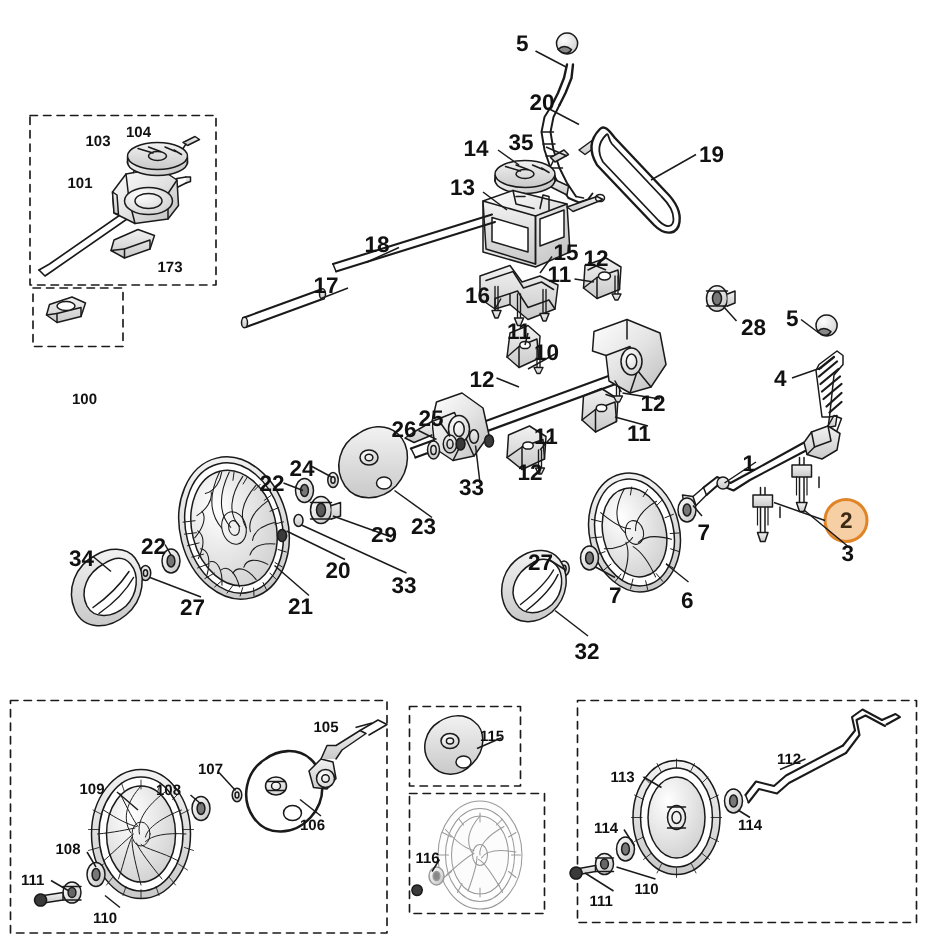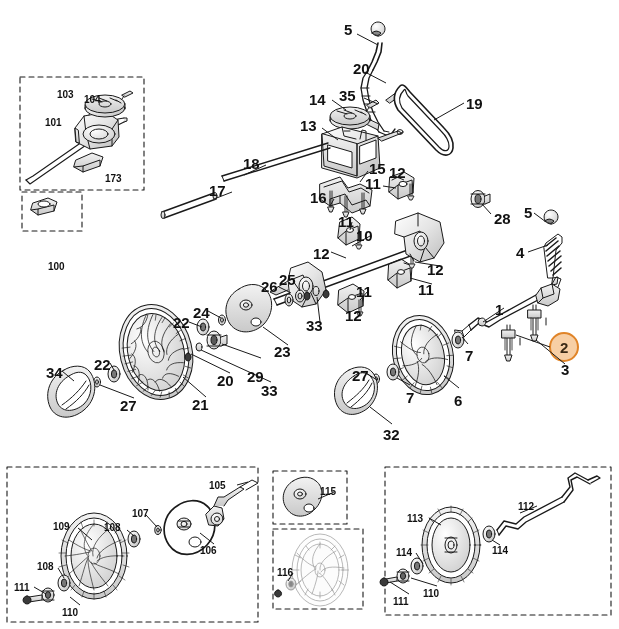--- a/index.html
+++ b/index.html
@@ -532,21 +532,21 @@
   </svg>
 
   <div id="labels">
       <div class="lbl s1" style="left: 344px; top: 22px;">5</div>
       <div class="lbl s1" style="left: 353px; top: 61px;">20</div>
       <div class="lbl s1" style="left: 466px; top: 96px;">19</div>
       <div class="lbl s1" style="left: 339px; top: 88px;">35</div>
       <div class="lbl s1" style="left: 309px; top: 92px;">14</div>
       <div class="lbl s1" style="left: 300px; top: 118px;">13</div>
       <div class="lbl s2" style="left: 57px; top: 90px;">103</div>
-      <div class="lbl s2" style="left: 84px; top: 95px;">104</div>
+      <div class="lbl s2" style="left: 84px; top: 84px;">104</div>
       <div class="lbl s2" style="left: 45px; top: 118px;">101</div>
       <div class="lbl s2" style="left: 105px; top: 174px;">173</div>
       <div class="lbl s2" style="left: 48px; top: 214px; margin-top: 48px;">100</div>
       <div class="lbl s1" style="left: 243px; top: 156px;">18</div>
       <div class="lbl s1" style="left: 209px; top: 183px;">17</div>
       <div class="lbl s1" style="left: 369px; top: 161px;">15</div>
       <div class="lbl s1" style="left: 389px; top: 165px;">12</div>
       <div class="lbl s1" style="left: 310px; top: 190px;">16</div>
       <div class="lbl s1" style="left: 365px; top: 176px;">11</div>
       <div class="lbl s1" style="left: 494px; top: 211px; text-align: center;">28</div>
@@ -560,21 +560,21 @@
       <div class="lbl s1" style="left: 261px; top: 279px;">26</div>
       <div class="lbl s1" style="left: 279px; top: 272px;">25</div>
       <div class="lbl s1" style="left: 356px; top: 284px;">11</div>
       <div class="lbl s1" style="left: 345px; top: 308px;">12</div>
       <div class="lbl s1" style="left: 495px; top: 302px;">1</div>
       <div class="lbl s1" style="left: 561px; top: 362px;">3</div>
       <div class="lbl s1" style="left: 306px; top: 318px;">33</div>
       <div class="lbl s1" style="left: 193px; top: 305px;">24</div>
       <div class="lbl s1" style="left: 173px; top: 315px;">22</div>
       <div class="lbl s1" style="left: 274px; top: 344px;">23</div>
-      <div class="lbl s1" style="left: 247px; top: 369px;">29</div>
+      <div class="lbl s1" style="left: 247px; top: 350px; font-family: Liberation Mono, monospace;">29</div>
       <div class="lbl s1" style="left: 261px; top: 383px;">33</div>
       <div class="lbl s1" style="left: 217px; top: 373px;">20</div>
       <div class="lbl s1" style="left: 94px; top: 357px;">22</div>
       <div class="lbl s1" style="left: 46px; top: 365px;">34</div>
       <div class="lbl s1" style="left: 120px; top: 398px;">27</div>
       <div class="lbl s1" style="left: 192px; top: 397px;">21</div>
       <div class="lbl s1" style="left: 465px; top: 348px;">7</div>
       <div class="lbl s1" style="left: 454px; top: 393px;">6</div>
       <div class="lbl s1" style="left: 406px; top: 390px;">7</div>
       <div class="lbl s1" style="left: 352px; top: 368px;">27</div>

